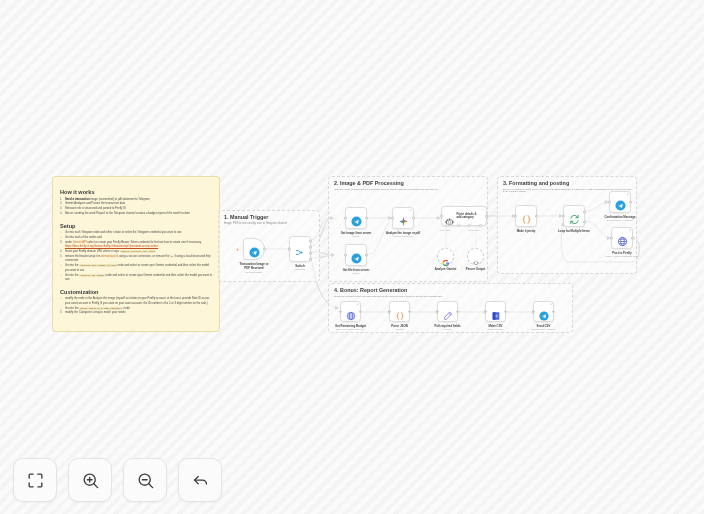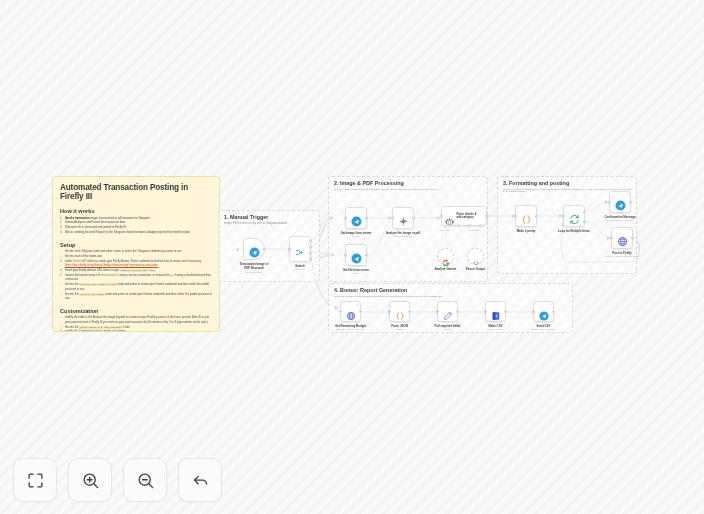--- a/index.html
+++ b/index.html
@@ -159,21 +159,20 @@
   }
   .tbtn svg { width: 19px; height: 19px; stroke: #3c3c3c; fill: none;
               stroke-width: 1.7; stroke-linecap: round; stroke-linejoin: round; }
 </style>
 </head>
 <body>
 
 <div id="canvas">
 
   <div class="sticky">
-    <h1>Automated Transaction Posting in Firefly III</h1>
 
     <h2>How it works</h2>
     <ol>
       <li><b>Send a transaction</b> image (screenshot) or pdf statement to Telegram</li>
       <li>Gemini Analyzes and Parses the transaction data</li>
       <li>Relevant info is structured and posted to Firefly III</li>
       <li>Bonus: sending the word 'Report' to the Telegram channel creates a budget report of the month to date</li>
     </ol>
 
     <h2>Setup</h2>

